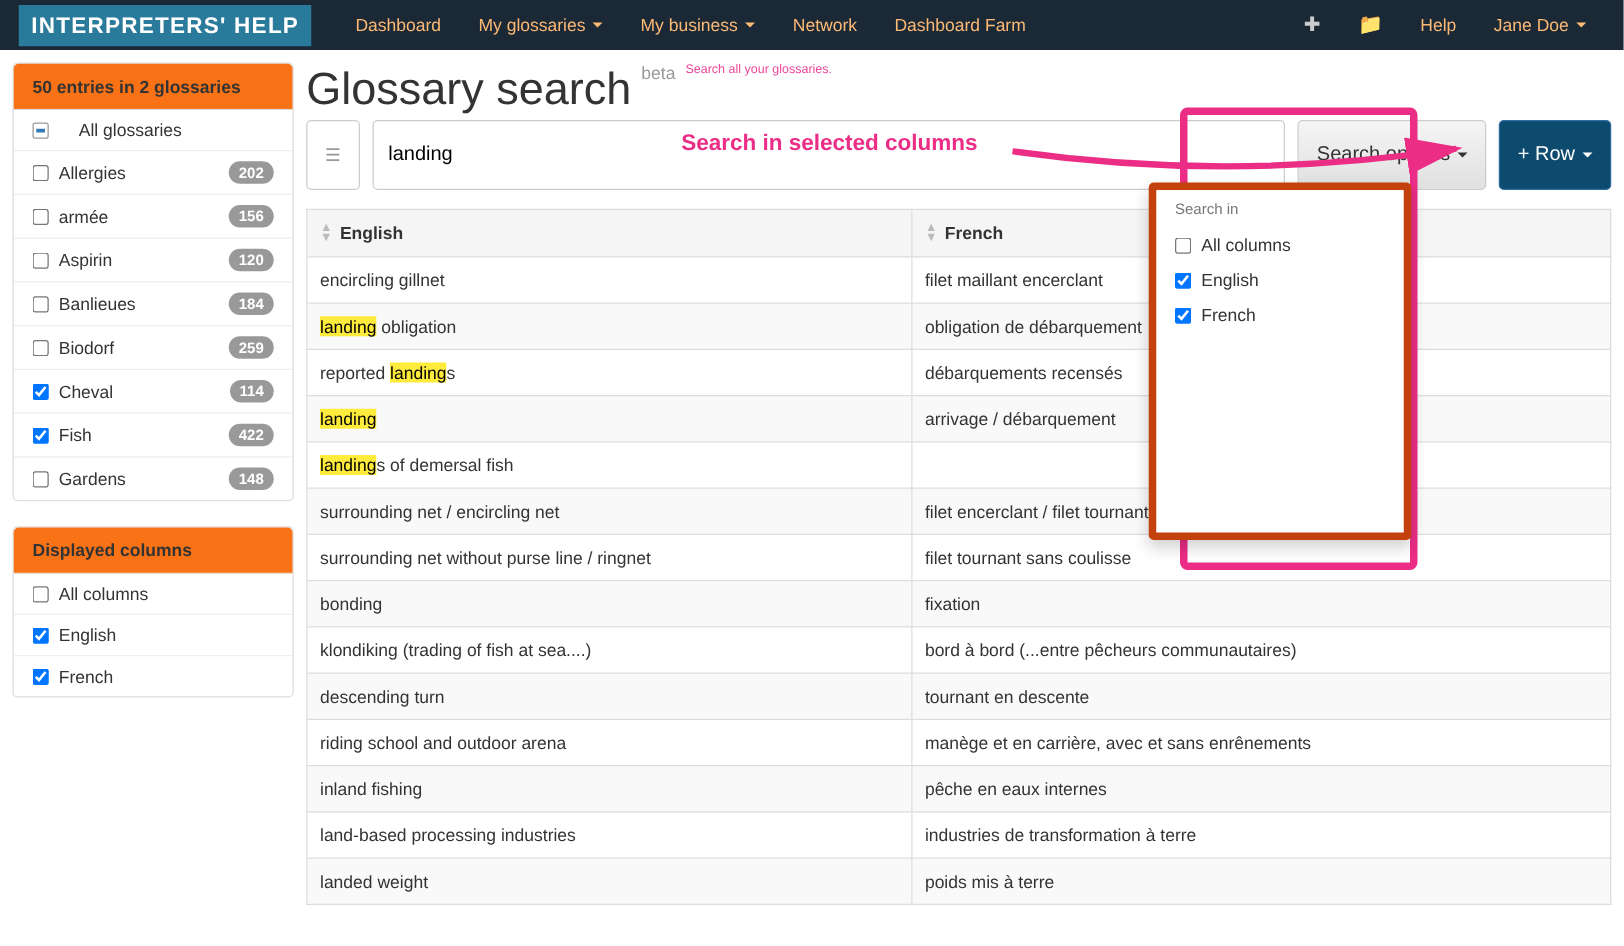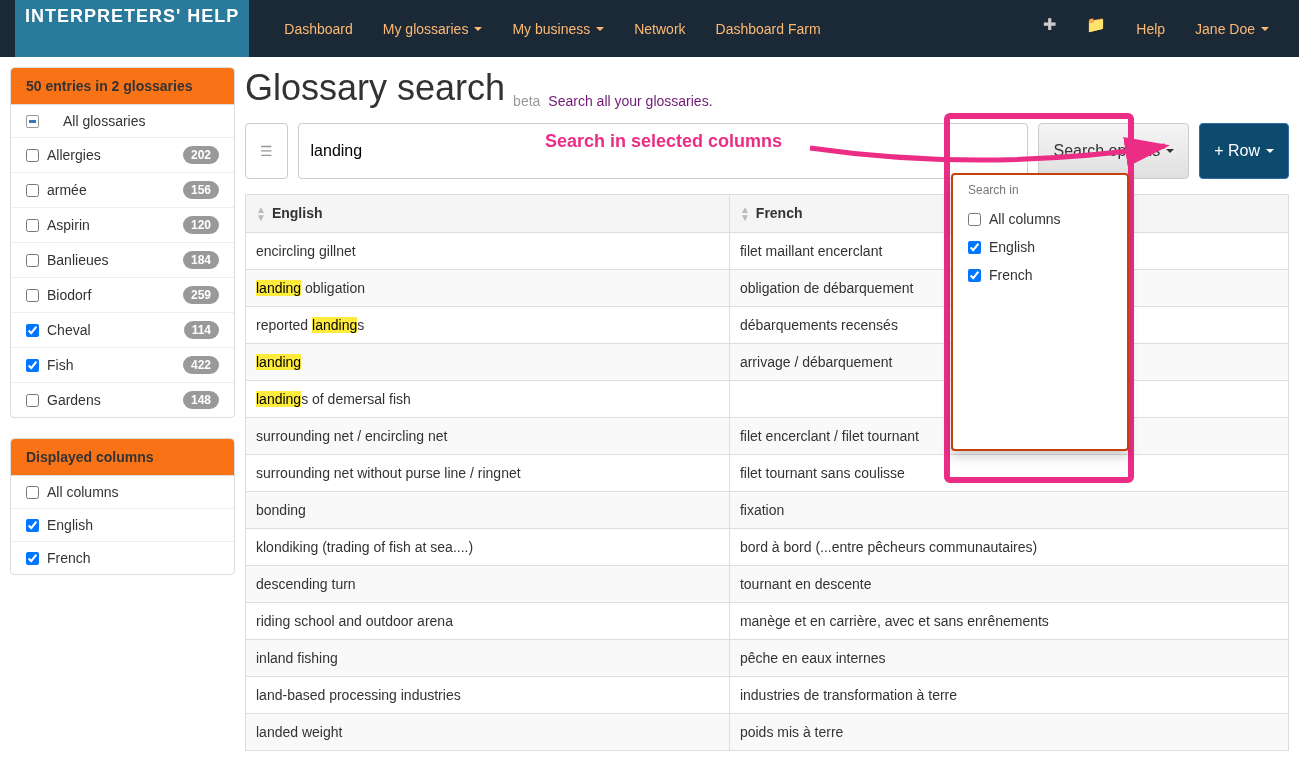--- a/index.html
+++ b/index.html
@@ -1,46 +1,46 @@
 <!DOCTYPE html>
 <html><head>
 <meta charset="utf-8">
 <style>
 *{box-sizing:border-box;margin:0;padding:0}
 body{font-family:"Helvetica Neue",Helvetica,Arial,sans-serif;font-size:14px;color:#333;background:#fff}
-.navbar{background:#1b2836;height:57px;display:flex;padding:0 15px;color:#ccc}
+.navbar{background:#1b2836;height:40px;display:flex;align-items:center;padding:0 15px;color:#ccc}
 .brand{background:#2a7b9b;color:#fff;font-weight:bold;font-size:18px;padding:6px 10px;letter-spacing:1px;margin-right:20px}
 .nav-item{color:#fdba74;padding:15px;cursor:pointer;display:flex;align-items:center;gap:4px}
 .nav-spacer{flex:1}
 .caret{display:inline-block;width:0;height:0;margin-left:2px;vertical-align:middle;border-top:4px solid;border-right:4px solid transparent;border-left:4px solid transparent}
 .nav-icon{font-size:16px;padding:15px;cursor:pointer}
 .container{display:flex;padding:10px;gap:10px}
 .sidebar{width:225px;flex-shrink:0}
 .panel{border:1px solid #ddd;border-radius:4px;margin-bottom:20px;background:#fff}
 .panel-heading{background:#f97316;border-bottom:1px solid #ddd;padding:10px 15px;font-weight:bold;border-radius:4px 4px 0 0}
 .panel-body{padding:0}
 .list-item{padding:8px 15px;display:flex;align-items:center;border-bottom:1px solid #eee;cursor:pointer}
 .list-item:last-child{border-bottom:none}
 .list-item input[type=checkbox]{margin-right:8px}
 .list-item .label{flex:1}
 .badge{background:#999;color:#fff;border-radius:10px;padding:2px 8px;font-size:12px;font-weight:bold;min-width:30px;text-align:left}
 .main{flex:1;min-width:0}
-.page-title{font-size:36px;font-weight:500;color:#333;display:flex;align-items:flex-end;gap:8px;margin-bottom:14px}
+.page-title{font-size:36px;font-weight:500;color:#333;display:flex;align-items:flex-start;gap:8px;margin-bottom:4px}
 .beta{font-size:14px;color:#999;font-weight:normal}
-.subtitle-link{font-size:14px;color:#701a75;font-weight:normal;cursor:pointer}
+.subtitle-link{font-size:10px;color:#ec4899;font-weight:normal;cursor:pointer}
 .toolbar{display:flex;gap:10px;margin-bottom:15px;align-items:stretch;position:relative}
 .menu-toggle{border:1px solid #ccc;border-radius:4px;padding:8px 14px;background:#fff;cursor:pointer;display:flex;align-items:center}
 .search-input{flex:1;border:1px solid #ccc;border-radius:4px;padding:10px 12px;font-size:16px;outline:none}
 .btn{border:1px solid #ccc;border-radius:4px;padding:18px 14px;cursor:pointer;font-size:16px;display:flex;align-items:center;gap:4px;white-space:nowrap}
 .btn-default{background:#e6e6e6;background:linear-gradient(#f5f5f5,#e0e0e0);color:#333}
 .btn-primary{background:#0c4a6e;color:#fff;border-color:#2e6da4}
 .callout{position:absolute;left:300px;top:8px;color:#ec2d86;font-weight:bold;font-size:18px;text-shadow:0 0 3px #fff,0 0 3px #fff;pointer-events:none}
 .arrow-svg{position:absolute;left:560px;top:-5px;pointer-events:none}
 .highlight-box{position:absolute;right:155px;top:-10px;width:190px;height:370px;border:6px solid #ec2d86;border-radius:6px;pointer-events:none;z-index:5}
-.dropdown{position:absolute;right:160px;top:50px;width:178px;background:#fff;border:2px solid #c2410c;border-radius:4px;box-shadow:0 6px 12px rgba(0,0,0,.175);z-index:10}
+.dropdown{position:absolute;right:160px;top:50px;width:210px;background:#fff;border:6px solid #c2410c;border-radius:4px;box-shadow:0 6px 12px rgba(0,0,0,.175);z-index:10}
 .dropdown-header{padding:8px 15px;color:#777;font-size:12px}
 .dropdown-item{padding:6px 15px;display:flex;align-items:center;cursor:pointer}
 .dropdown-item input{margin-right:8px}
 .table{width:100%;border-collapse:collapse;border:1px solid #ddd}
 .table th{background:#f5f5f5;border:1px solid #ddd;padding:10px;text-align:left;font-weight:bold}
 .table td{border:1px solid #ddd;padding:10px}
 .table tbody tr:nth-child(even){background:#f9f9f9}
 .sort-icon{display:inline-block;margin-right:6px;color:#bbb;font-size:10px;line-height:8px;vertical-align:middle}
 mark{background:#ffeb3b;padding:0}
 .indeterminate{appearance:none;width:13px;height:13px;border:1px solid #999;border-radius:2px;background:#fff;position:relative}

